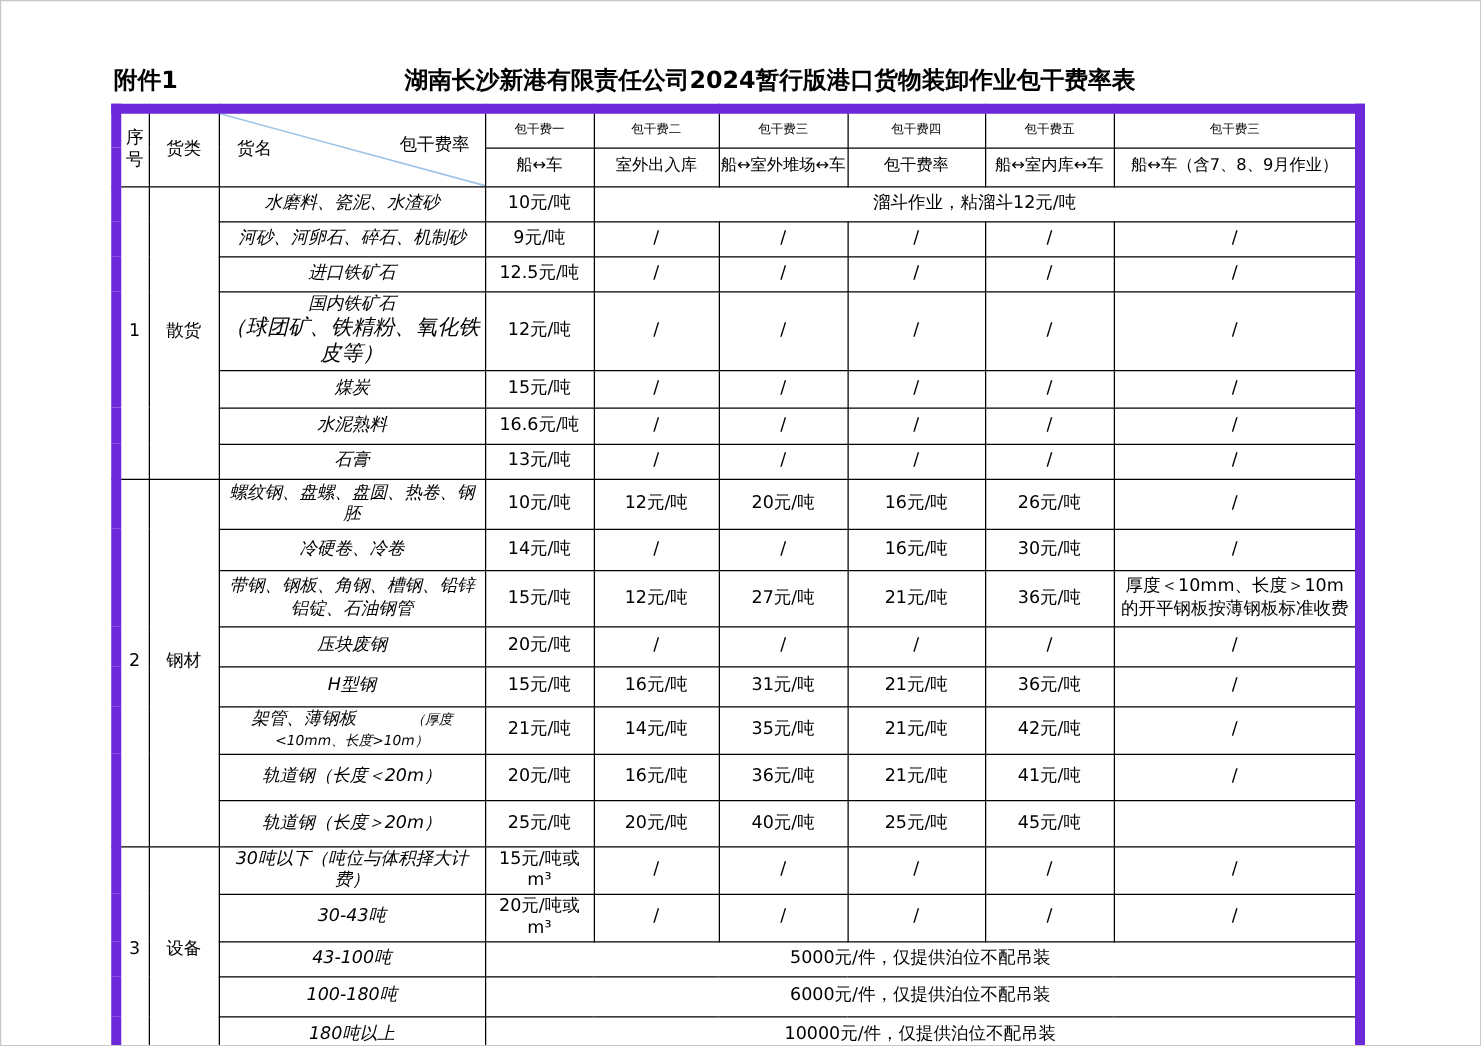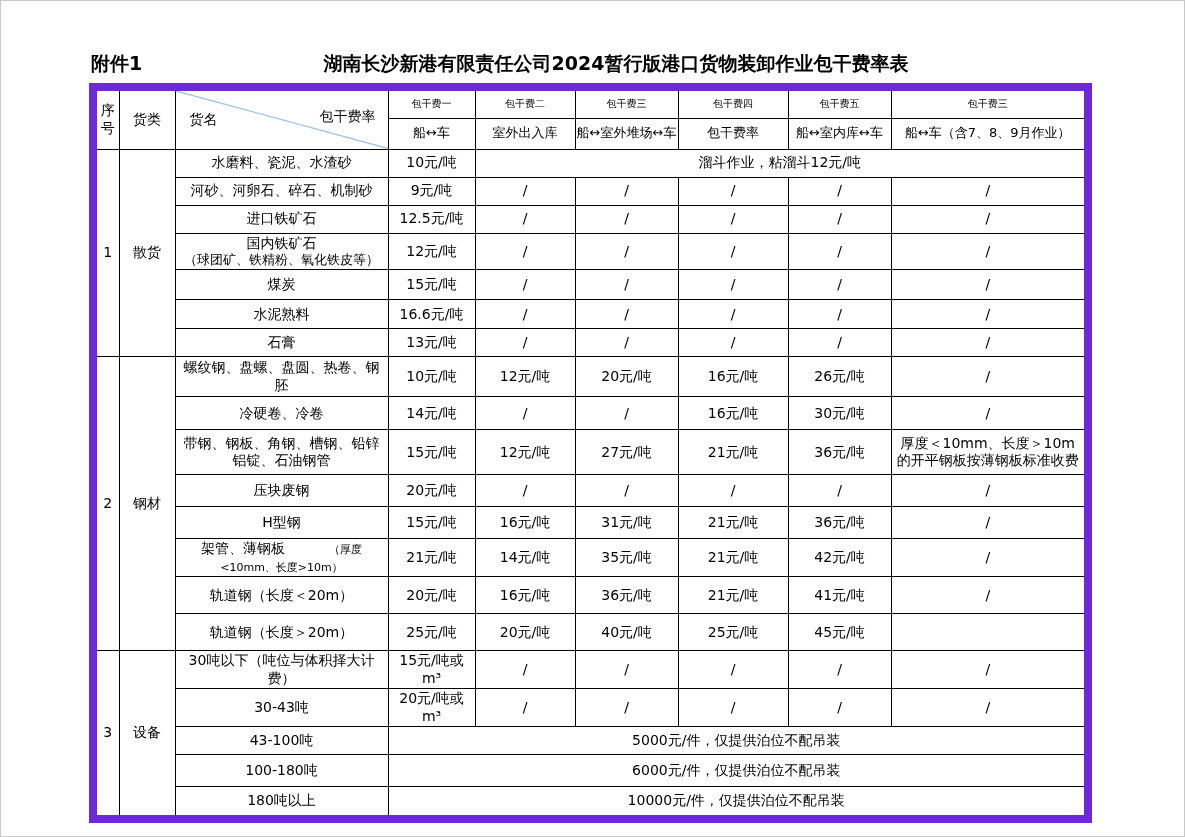--- a/index.html
+++ b/index.html
@@ -34,22 +34,22 @@
     font-size: 14px; font-weight: normal;
     padding: 1px 2px; line-height: 1.25;
     overflow: hidden;
   }
   .fee-table th.fee-name { font-size: 10px; }
   .fee-table th.fee-sub { font-size: 13px; white-space: nowrap; padding: 0; }
   .corner-cell { position: relative; padding: 0; }
   .corner-cell svg { position: absolute; left: 0; top: 0; width: 100%; height: 100%; display: block; }
   .corner-left  { position: absolute; left: 14px;  top: 50%; transform: translateY(-50%); font-size: 14px; }
   .corner-right { position: absolute; right: 12px; top: 46%; transform: translateY(-50%); font-size: 14px; text-align: center; }
-  .name-cell { font-size: 14px; }
-  .name-note { display: block; font-size: 13px; }
+  .name-cell { font-size: 14px; font-style: italic; }
+  .name-note { display: block; font-size: 17px; }
   .name-note-inline { font-size: 11px; margin-left: 44px; }
   .fee-note-cell { font-size: 13px; line-height: 1.35; }
   .merged-cell { font-size: 14px; }
 </style>
 </head>
 <body>
 
 <div class="page">
 
   <div class="attachment-label">附件1</div>

